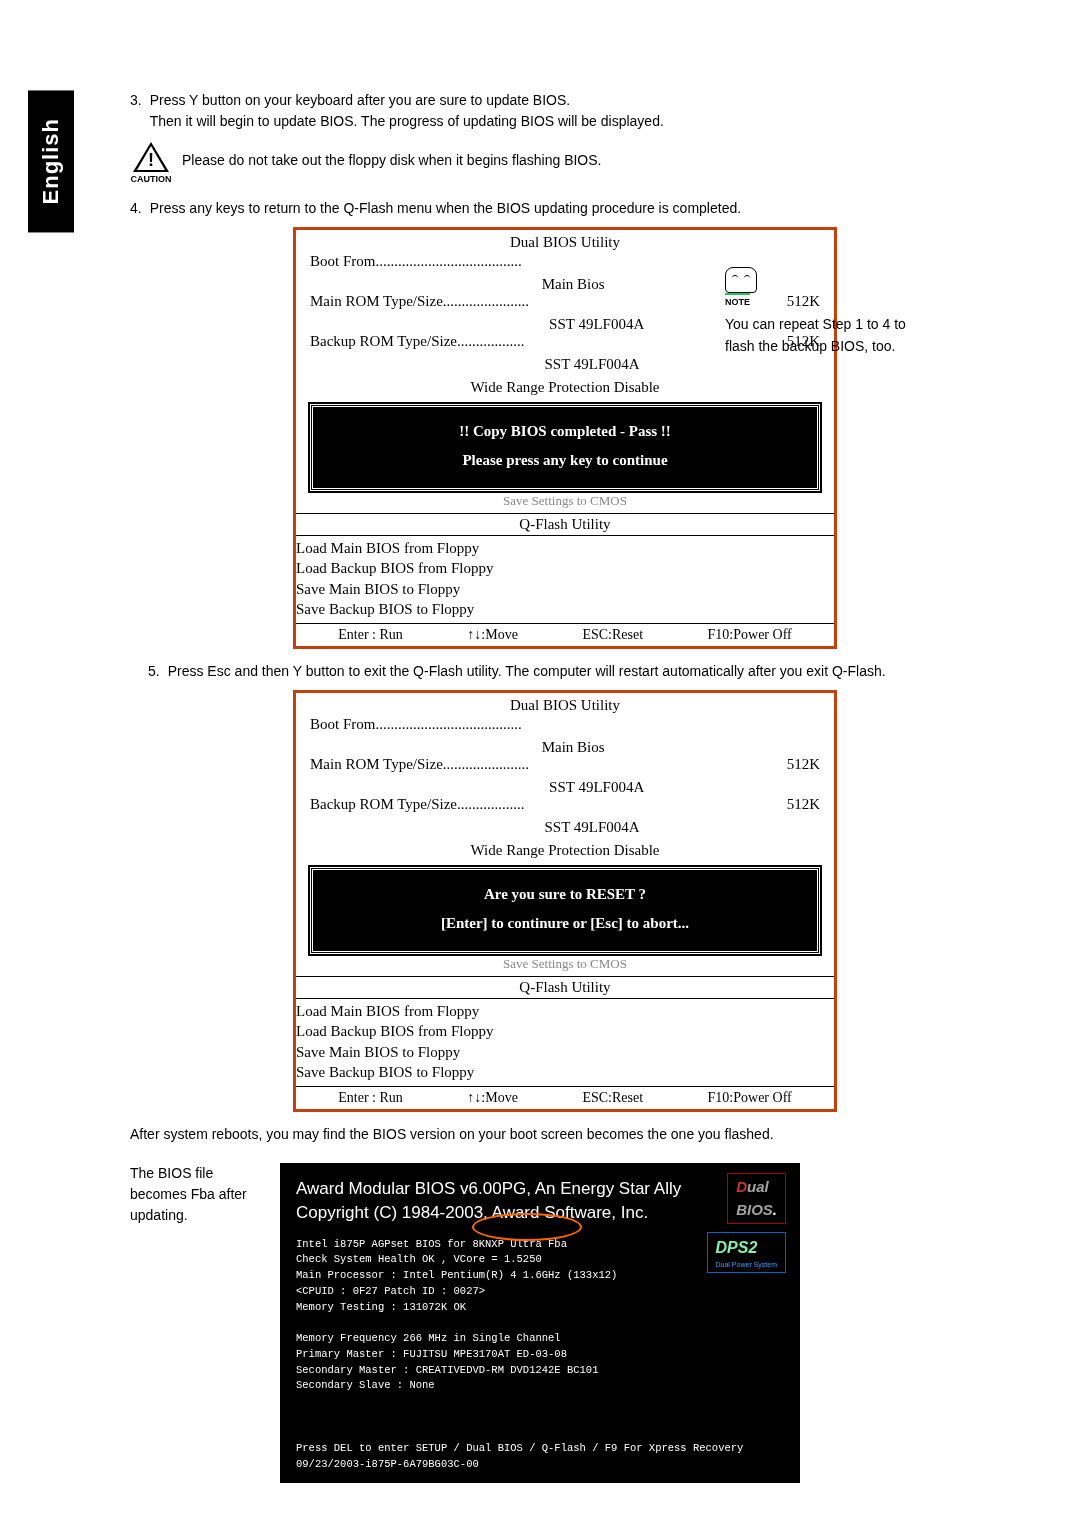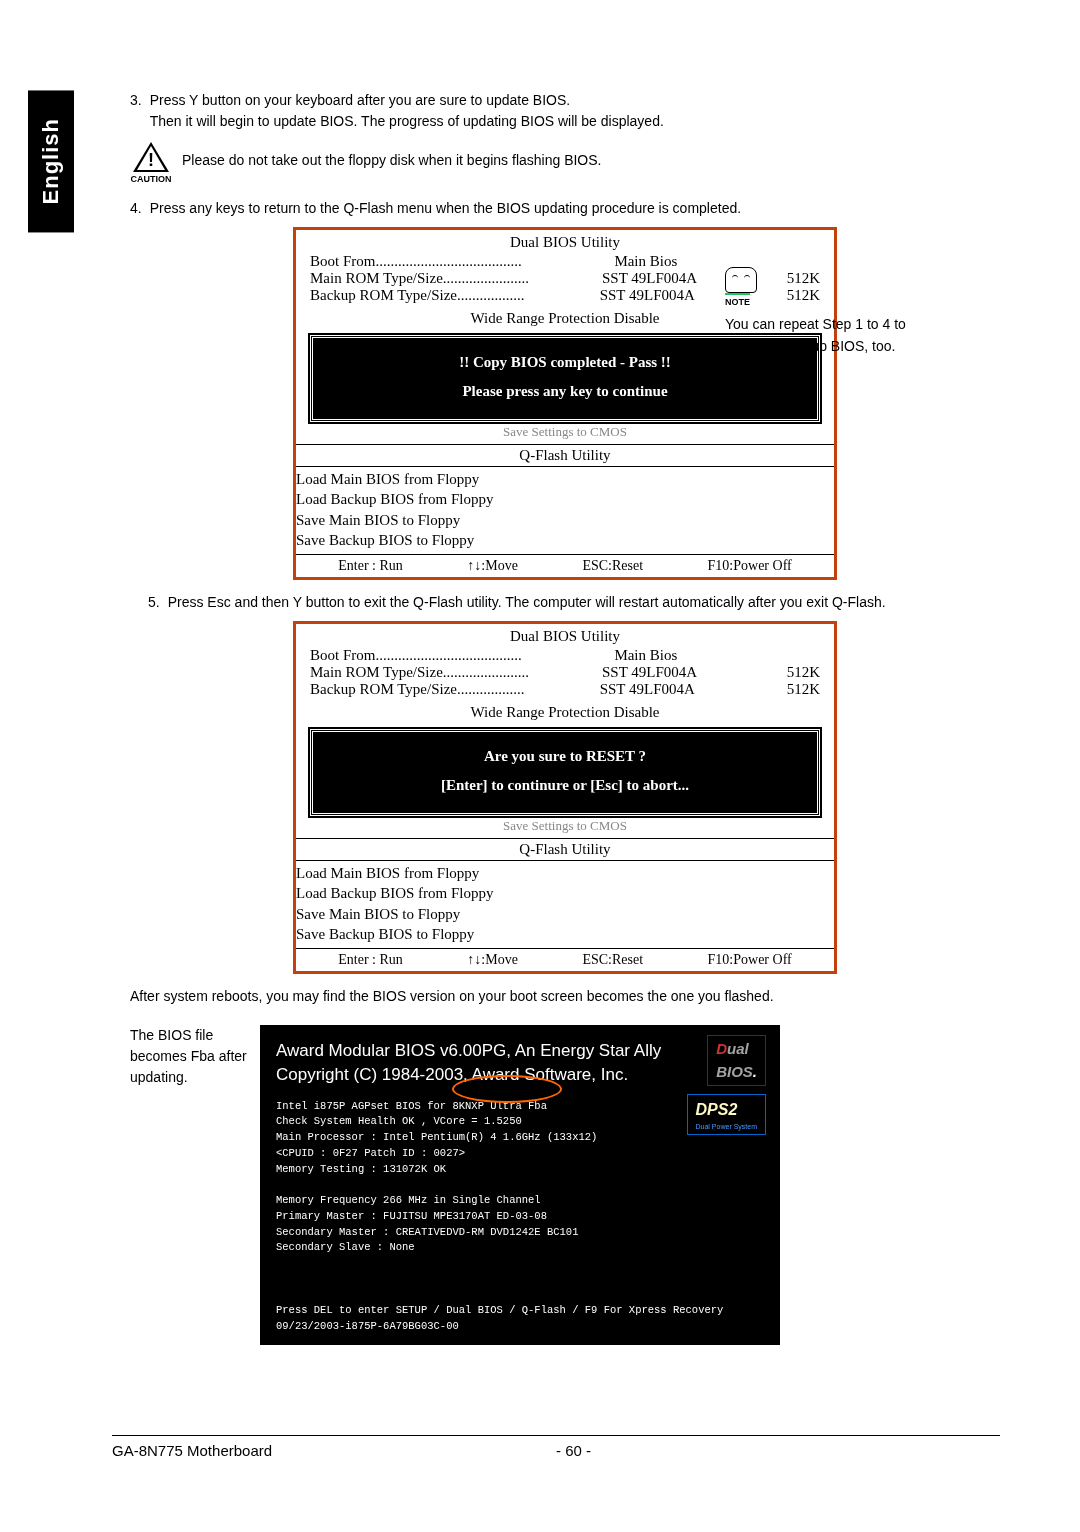--- a/index.html
+++ b/index.html
@@ -12,46 +12,46 @@
   .caution-icon { display: flex; flex-direction: column; align-items: center; width: 42px; }
   .caution-tri { width: 0; height: 0; border-left: 18px solid transparent; border-right: 18px solid transparent; border-bottom: 30px solid #000; position: relative; }
   .caution-tri-inner { position: absolute; left: -14px; top: 4px; width: 0; height: 0; border-left: 14px solid transparent; border-right: 14px solid transparent; border-bottom: 24px solid #fff; }
   .caution-bang { position: absolute; left: -3px; top: 8px; font-weight: bold; font-size: 18px; color: #000; }
   .caution-label { font-size: 9px; font-weight: bold; margin-top: 2px; }
   .bios-box { border: 3px solid #c2410c; margin: 8px auto 12px; width: 544px; font-family: "Times New Roman", serif; font-size: 15px; }
   .bios-box .title { text-align: center; padding: 4px 0 2px; }
   .bios-box .rows { padding: 0 14px; }
   .bios-box .row { display: flex; justify-content: space-between; }
   .bios-box .row .label { white-space: nowrap; overflow: hidden; }
-  .bios-box .row .mid { flex: 1; text-align: center; padding-left: 20px; }
+  .bios-box .row .mid { flex: 1; text-align: left; padding-left: 20px; margin-top: 23px; }
   .bios-box .row .val { width: 70px; text-align: right; }
   .bios-box .wide { text-align: center; padding: 6px 0 8px; }
   .popup-wrap { padding: 0 14px 6px; }
   .popup { background: #000; color: #fff; border: 3px double #fff; outline: 2px solid #000; padding: 10px 12px 14px; text-align: center; font-weight: bold; line-height: 1.9; }
   .grey-line { text-align: center; color: #888; font-size: 13px; padding: 0 0 4px; margin-top: -4px; }
   .hr { border-top: 1px solid #000; margin: 0 0 0; }
   .qf-title { text-align: center; padding: 2px 0; }
   .menu-list { padding: 2px 0 4px; line-height: 1.35; }
   .foot { display: flex; justify-content: space-around; border-top: 1px solid #000; padding: 3px 10px; font-size: 14px; }
   .note-col { position: absolute; right: 80px; width: 195px; font-size: 14px; line-height: 1.55; }
   .note-icon { display: flex; flex-direction: column; align-items: flex-start; gap: 0; margin-bottom: 4px; }
   .note-face { width: 32px; height: 26px; border: 1.5px solid #000; border-radius: 8px 8px 4px 4px; position: relative; background: #fff; }
   .note-face:before, .note-face:after { content: ""; position: absolute; width: 6px; height: 6px; border-top: 1.5px solid #000; border-radius: 50% 50% 0 0; top: 7px; }
   .note-face:before { left: 6px; }
   .note-face:after { right: 6px; }
   .note-label { font-size: 9px; font-weight: bold; border-top: 2px solid #22c55e; padding-top: 1px; }
-  .boot-shot-row { display: flex; align-items: flex-start; margin-top: 18px; }
+  .boot-shot-row { display: flex; align-items: flex-start; gap: 20px; margin-top: 18px; }
   .boot-label { width: 130px; font-size: 14px; line-height: 1.5; }
   .boot-shot { background: #000; color: #fff; font-family: "Courier New", monospace; font-size: 10.5px; padding: 14px 16px 10px; width: 520px; line-height: 1.5; position: relative; }
   .boot-head { font-family: Arial, sans-serif; font-size: 17px; line-height: 1.4; margin-bottom: 12px; }
   .boot-logos { position: absolute; right: 14px; top: 10px; display: flex; flex-direction: column; gap: 8px; align-items: flex-end; }
   .badge { border: 1px solid #a00; padding: 2px 8px; font-family: Arial; font-weight: bold; font-style: italic; font-size: 15px; background: #000; }
   .badge .d { color: #c33; } .badge .rest { color: #a3a3a3; }
   .badge2 { border: 1px solid #06c; padding: 3px 8px 1px; font-family: Arial; background: #000; }
-  .badge2 .dps { color: #fef9c3; font-weight: bold; font-style: italic; font-size: 16px; }
+  .badge2 .dps { color: #86efac; font-weight: bold; font-style: italic; font-size: 16px; }
   .badge2 .sub { font-size: 7px; color: #49f; display: block; text-align: center; }
   .circle { position: absolute; border: 2px solid #f60; border-radius: 50%; width: 110px; height: 28px; left: 192px; top: 50px; }
   .body-text { line-height: 1.5; margin: 12px 0; }
   .footer { border-top: 1px solid #000; margin: 50px 80px 0 112px; padding-top: 6px; display: flex; font-size: 15px; }
   .footer .mb { flex: 1; }
   .footer .pg { flex: 1; text-align: left; }
   .step-row { display: flex; gap: 8px; }
   .step-num { flex-shrink: 0; }
 </style>
 </head>

